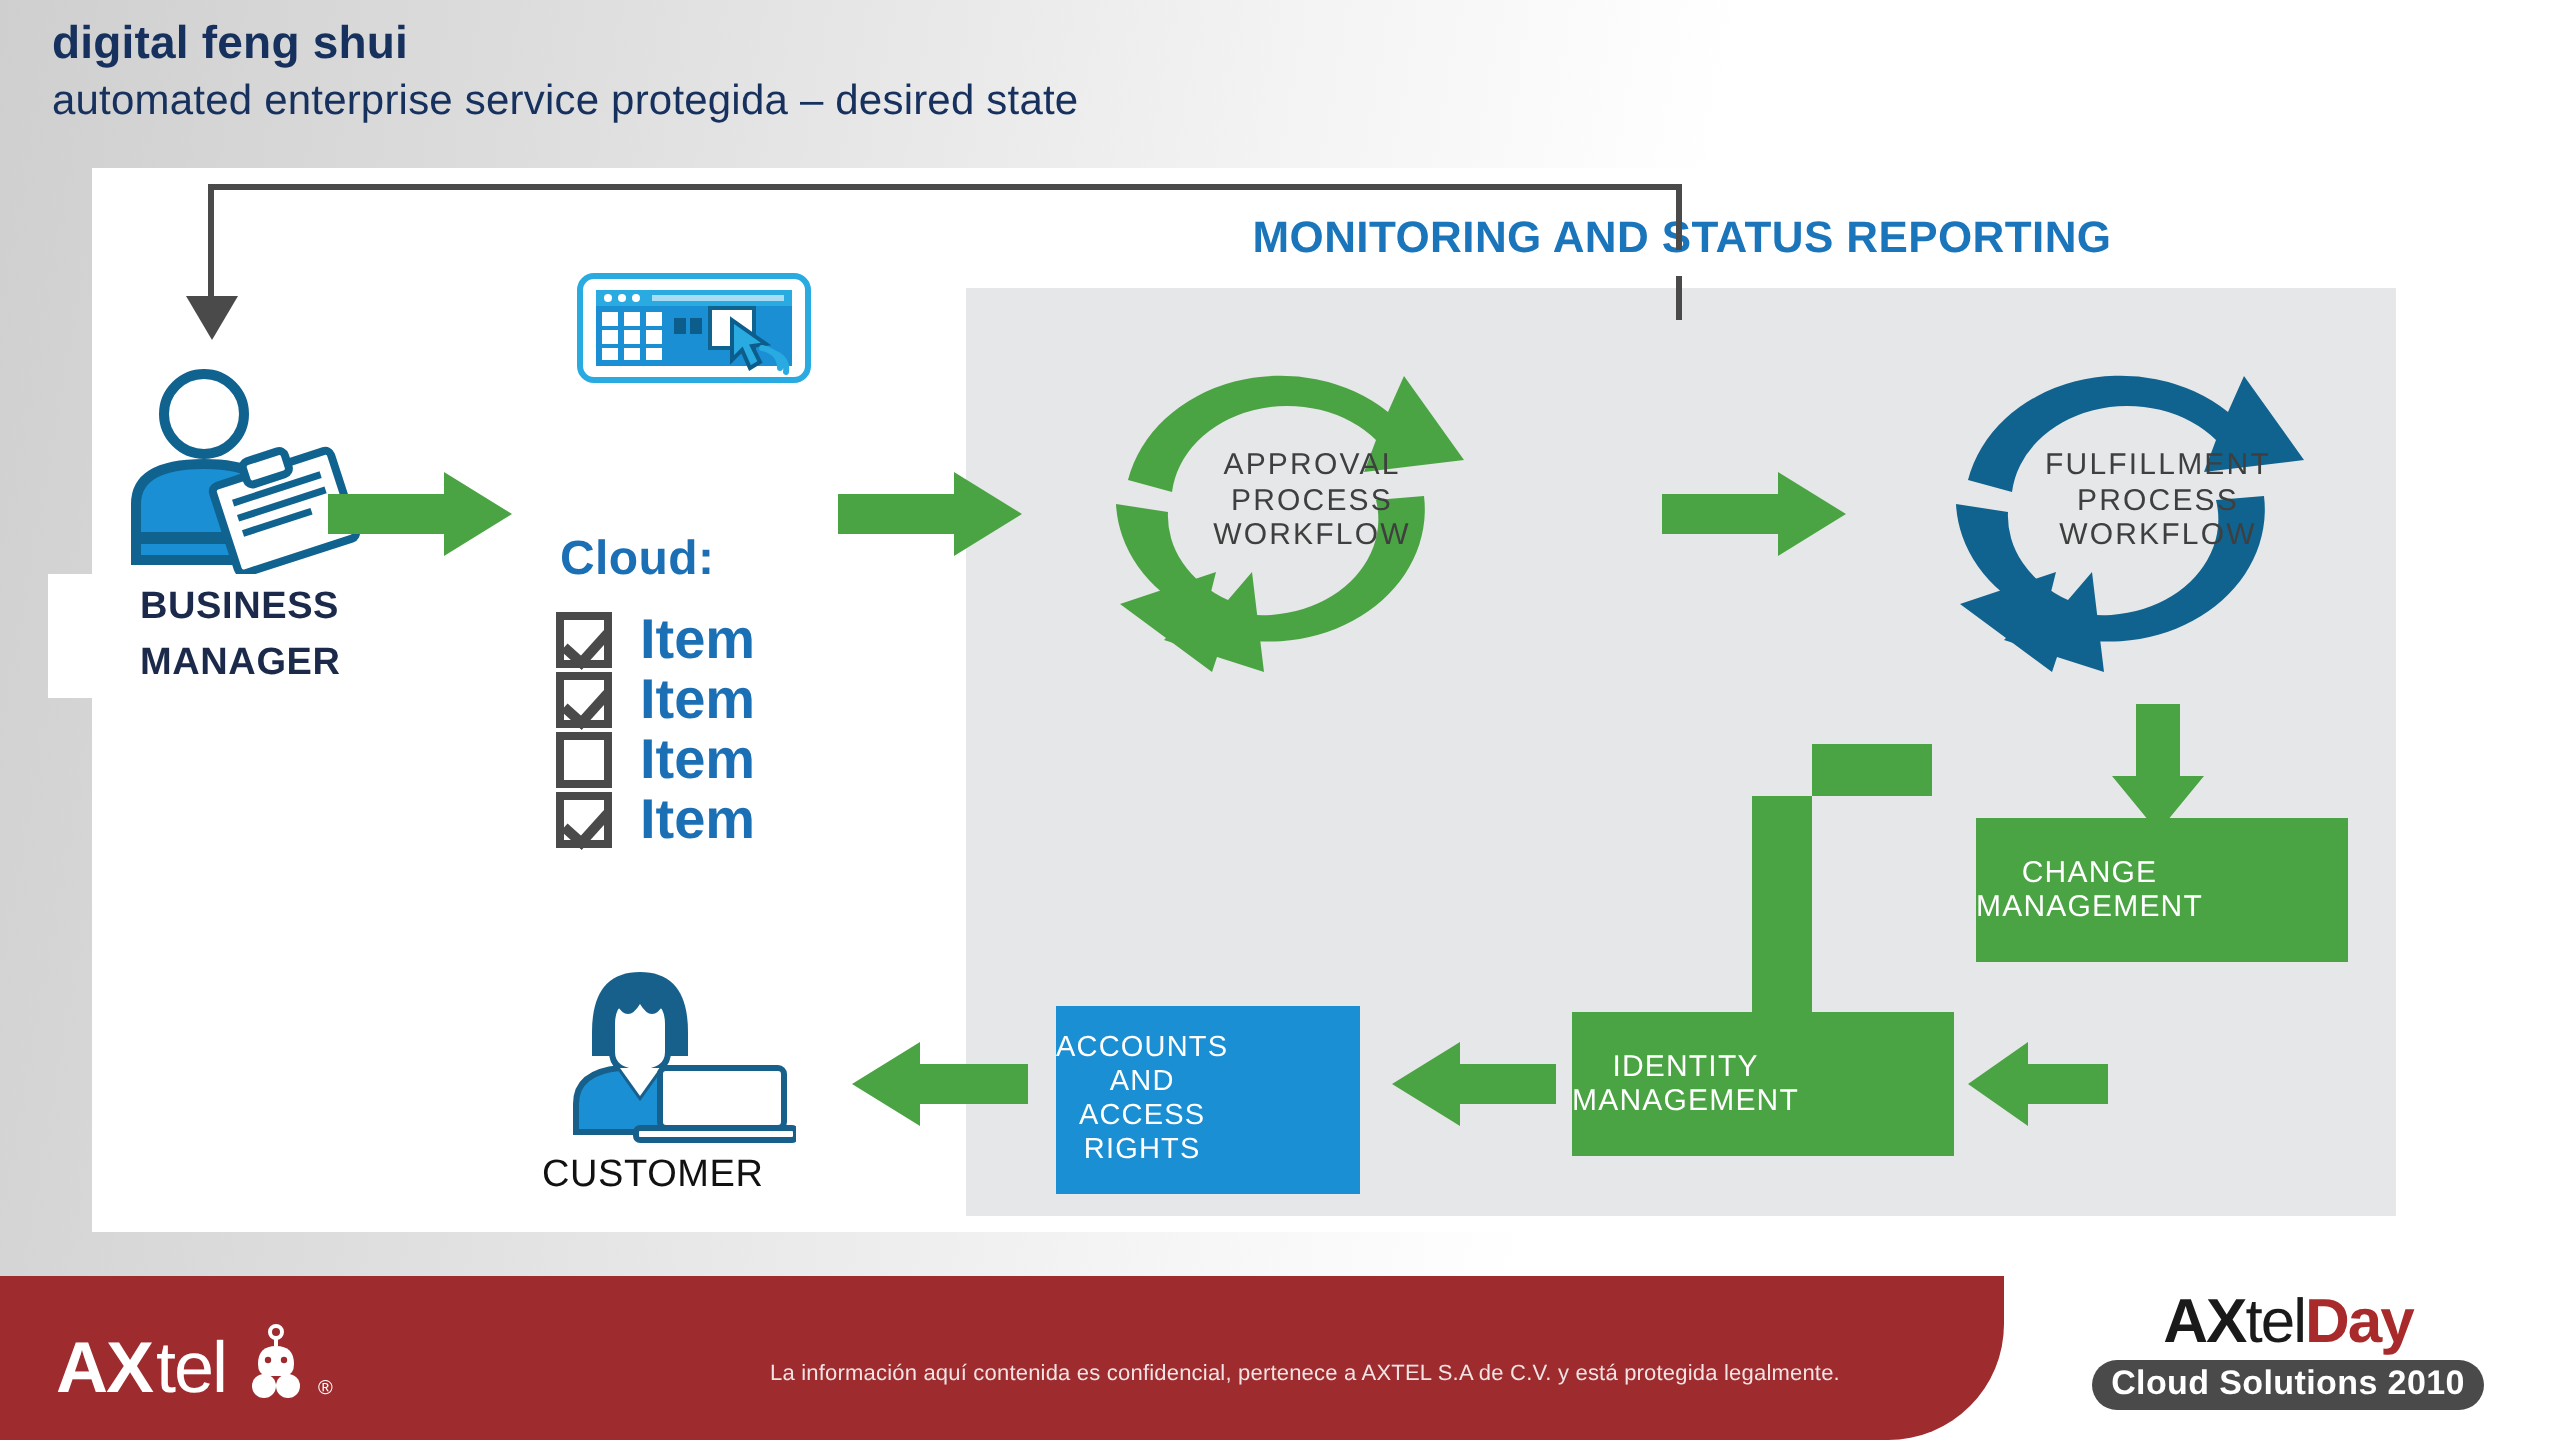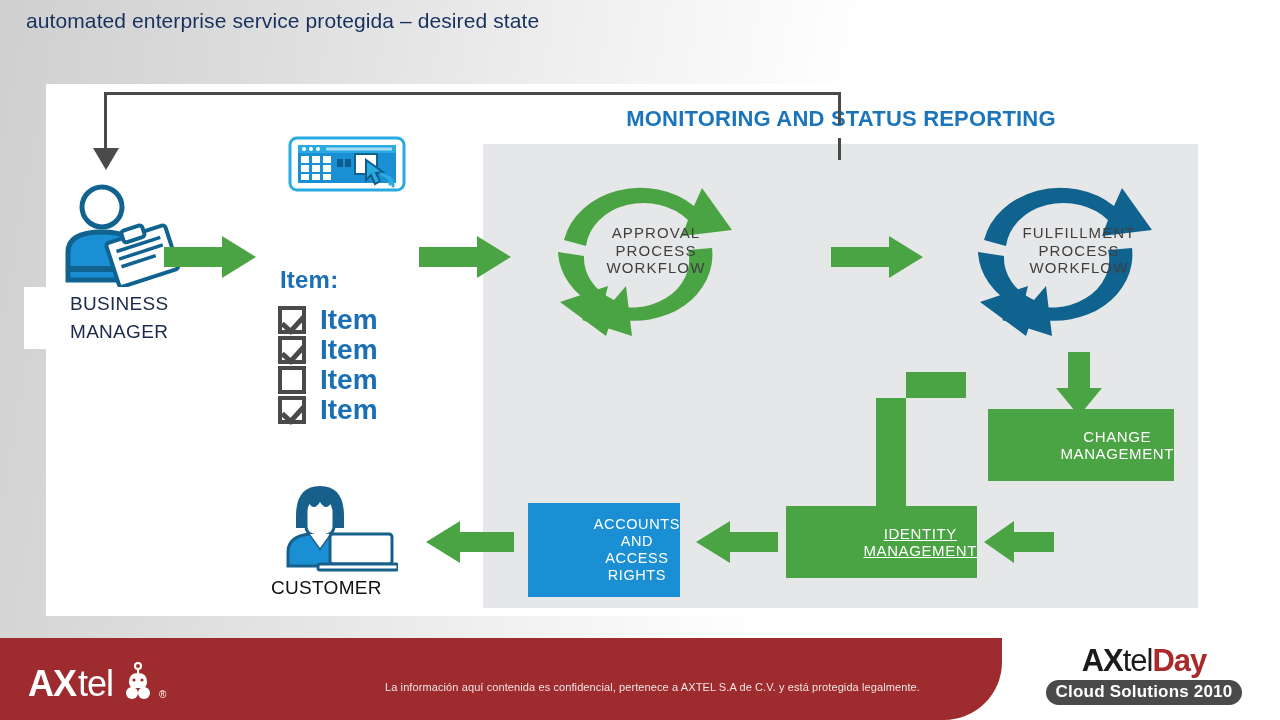--- a/index.html
+++ b/index.html
@@ -47,34 +47,34 @@
   #fb-left-down{left:58px;top:8px;width:3px;height:60px;}
   #fb-arrowhead{
     position:absolute;left:47px;top:64px;width:0;height:0;
     border-left:13px solid transparent;border-right:13px solid transparent;
     border-top:22px solid #4a4a4a;
   }
   
   .arrow-r{position:absolute;}
   
   .pbox{
-    position:absolute;display:flex;align-items:center;justify-content:flex-end;
+    position:absolute;display:flex;align-items:center;justify-content:flex-start;
     text-align:center;color:#ffffff;letter-spacing:.6px;line-height:1.16;
     font-size:15px;
   }
   .pbox.green{background:#4ba443;}
   .pbox.blue{background:#1b8fd4;}
   
   .role-label{
     position:absolute;color:#1a1a1a;font-size:19px;letter-spacing:.3px;
     line-height:1.45;white-space:pre-line;
   }
   #bm-label{
     left:-22px;top:203px;background:#ffffff;padding:3px 10px 4px 46px;
-    color:#1b2a4a;z-index:6;
+    color:#1b2a4a;z-index:6;font-weight:bold;
   }
   #cust-label{left:225px;top:490px;color:#111;}
   
   #svc-label{
     position:absolute;left:226px;top:108px;width:160px;text-align:center;
     font-size:16px;color:#4d4d4d;letter-spacing:1.2px;line-height:1.2;
   }
   #menu-title{
     position:absolute;left:234px;top:182px;font-size:24px;font-weight:bold;
     color:#1b6fb5;letter-spacing:.2px;
@@ -120,20 +120,21 @@
     font-size:17px;font-weight:bold;padding:2px 10px 3px;display:inline-block;
     letter-spacing:.2px;
   }
 </style>
 </head>
 <body>
 
 <div id="slide">
 
   <div id="title-block">
+    <div id="title-line1">digital feng shui</div>
     <div id="title-line2">automated enterprise service protegida – desired state</div>
   </div>
 
   <div id="canvas">
 
     <div id="gray-panel"></div>
 
     <div id="monitoring-label">MONITORING AND STATUS REPORTING</div>
 
     <div class="fb-h" id="fb-top"></div>
@@ -184,21 +185,21 @@
       </g>
       <g fill="#0d5d8c">
           <rect x="55" y="25" width="6" height="8"></rect>
           <rect x="63" y="25" width="6" height="8"></rect>
         </g>
       <rect x="73" y="20" width="22" height="20" fill="#ffffff" stroke="#10638f" stroke-width="2"></rect>
       <path d="M84 26 L84 46 L89 41 L93 50 L98 47 L94 39 L101 38 Z" fill="#29abe2" stroke="#0d5d8c" stroke-width="2"></path>
       <path d="M99 40 q9 2 9 10 M104 42 q8 3 7 10" stroke="#29abe2" stroke-width="3" fill="none" stroke-linecap="round"></path>
     </svg>
 
-    <div id="menu-title">Item:</div>
+    <div id="menu-title">Cloud:</div>
 
     <div class="menu-row" style="top:220px;">
       <span class="cbx on"></span>
       <span class="menu-item-text">Item</span>
     </div>
     <div class="menu-row" style="top:250px;">
       <span class="cbx on"></span>
       <span class="menu-item-text">Item</span>
     </div>
     <div class="menu-row" style="top:280px;">
@@ -252,21 +253,21 @@
 
     <div class="pbox green" style="left:942px;top:325px;width:186px;height:72px;">
       <span style="white-space:pre-line;">CHANGE
 MANAGEMENT</span>
     </div>
 
     <svg style="position:absolute;left:800px;top:288px;" width="120" height="182" viewBox="0 0 120 182">
       <path d="M120 0 H60 V134 H78 L45 170 L12 134 H30 V26 H120 Z" fill="#4ba443"></path>
     </svg>
 
-    <div class="pbox green" style="left:740px;top:422px;width:191px;height:72px;text-decoration:underline;">
+    <div class="pbox green" style="left:740px;top:422px;width:191px;height:72px;">
       <span style="white-space:pre-line;">IDENTITY
 MANAGEMENT</span>
     </div>
 
     <div style="position:absolute;left:938px;top:437px;">
       <svg width="70" height="42" viewBox="0 0 70 42">
           <path d="M70 11 H30 V0 L0 21 L30 42 V31 H70 Z" fill="#4ba443"></path>
         </svg>
     </div>
 

